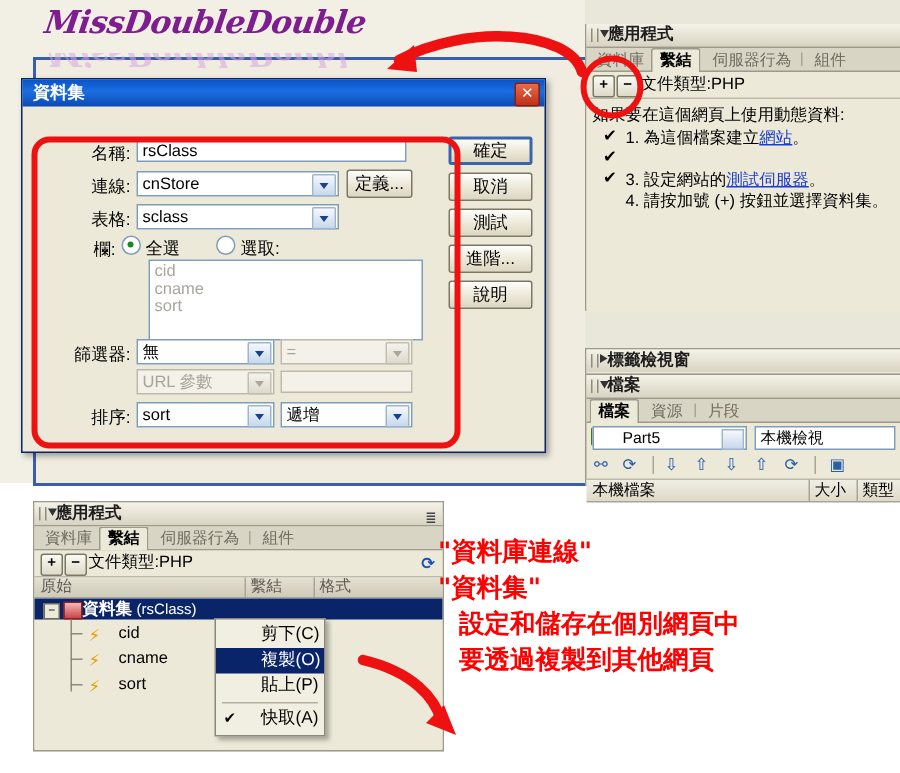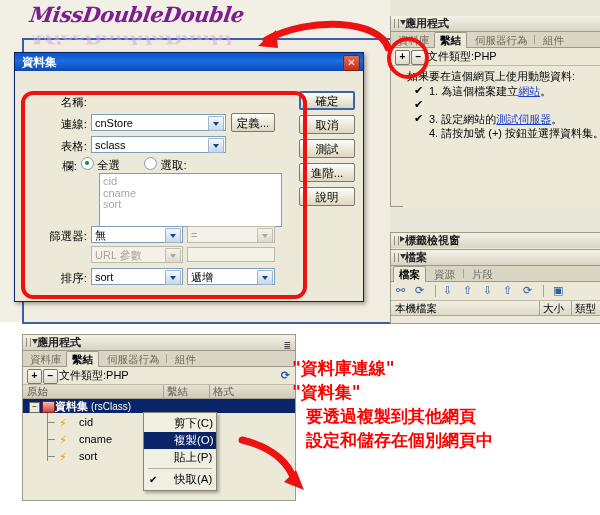--- a/index.html
+++ b/index.html
@@ -97,21 +97,21 @@
     color:#000;font-weight:bold;top:0;height:15px;line-height:15px;border-radius:2px 2px 0 0;}
   .tabsep{position:absolute;top:3px;width:1px;height:9px;background:#a8a496;}
 
   .subbar{height:17px;background:#ece9d8;border-bottom:1px solid #bdb9aa;position:relative;}
   .pmbtn{position:absolute;top:2px;width:13px;height:13px;
     background:linear-gradient(to bottom,#fbfaf5,#dedac9);border:1px solid #7b7866;
     border-radius:2px;font-size:10px;line-height:11px;text-align:center;cursor:pointer;font-weight:bold;}
   .subbar .dt{position:absolute;left:36px;top:2px;font-size:11px;line-height:13px;}
   .refresh{position:absolute;right:5px;top:2px;font-size:11px;color:#1b52b8;font-weight:bold;}
 
-  #app-body{position:relative;background:#ece9d8;height:142px;font-size:11px;margin-left:12px;}
+  #app-body{position:relative;background:#ece9d8;height:142px;font-size:11px;}
   #app-body .hint{position:absolute;left:4px;top:3px;}
   .step{position:absolute;left:10px;font-size:11px;white-space:nowrap;}
   .chk{position:absolute;left:11px;color:#000;font-size:11px;font-weight:bold;}
   .lnk{color:#1d3fd0;text-decoration:underline;}
 
   #red-circle{position:absolute;left:387px;top:37px;width:34px;height:34px;
     border:4px solid #ee1111;border-radius:50%;}
 
   
   #tag-panel{left:390px;top:232px;width:210px;height:16px;background:#ece9d8;border:1px solid #9d9a8c;}
@@ -180,20 +180,21 @@
   <div id="dlg-title">
     <span>資料集</span>
     <div id="dlg-close">✕</div>
   </div>
 
   <div id="dlg-body">
 
     <div class="fld-row" style="left:30px;top:22px;width:42px;">
       <span class="fld-label">名稱:</span>
     </div>
+    <div class="txtbox" style="left:76px;top:22px;width:180px;">rsClass</div>
 
     <div class="fld-row" style="left:30px;top:44px;width:42px;">
       <span class="fld-label">連線:</span>
     </div>
     <div class="combo" style="left:76px;top:43px;width:135px;">
       <span>cnStore</span>
       <span class="arrow"></span>
     </div>
     <div class="btn" style="left:216px;top:42px;width:44px;height:19px;line-height:18px;">定義...</div>
 
@@ -315,20 +316,28 @@
     <span>檔案</span>
   </div>
 
   <div class="tabbar">
     <div class="tab active" style="left:2px;">檔案</div>
     <div class="tab" style="left:38px;">資源</div>
     <div class="tabsep" style="left:72px;"></div>
     <div class="tab" style="left:76px;">片段</div>
   </div>
 
+  <div id="folder-row">
+    <span class="folder-ic"></span>
+    <div class="folder-combo">
+      <span>Part5</span>
+      <span class="arrow" style="position:absolute;right:1px;top:1px;width:13px;height:12px;background:linear-gradient(to bottom,#f6f8fb,#c7d8ec);border:1px solid #9cb6d2;"></span>
+    </div>
+    <div class="view-combo">本機檢視</div>
+  </div>
 
   <div id="file-toolbar">
     <span style="left:5px;">⚯</span>
     <span style="left:24px;">⟳</span>
     <span style="left:44px;width:1px;height:12px;background:#a9a596;top:3px;"></span>
     <span style="left:52px;">⇩</span>
     <span style="left:72px;">⇧</span>
     <span style="left:92px;">⇩</span>
     <span style="left:112px;">⇧</span>
     <span style="left:132px;">⟳</span>
@@ -410,22 +419,22 @@
   <div class="sep"></div>
   <div class="mi">
     <span class="tick">✔</span>
     <span>快取(A)</span>
   </div>
 </div>
 
 <div class="abs" id="annot">
   <div>"資料庫連線"</div>
   <div>"資料集"</div>
+  <div style="padding-left:14px;">設定和儲存在個別網頁中</div>
   <div style="padding-left:14px;">要透過複製到其他網頁</div>
-  <div style="padding-left:14px;">設定和儲存在個別網頁中</div>
 </div>
 
 <svg class="arrow" style="left:250px;top:14px;width:180px;height:60px;">
   <path d="M138 34 C 130 6, 60 2, 16 26" stroke="#ee1111" stroke-width="7" fill="none" stroke-linecap="round"></path>
   <path d="M8 32 L 26 16 L 28 34 Z" fill="#ee1111"></path>
 </svg>
 
 <svg class="arrow" style="left:236px;top:434px;width:70px;height:60px;">
   <path d="M6 6 C 40 14, 54 32, 58 46" stroke="#ee1111" stroke-width="7" fill="none" stroke-linecap="round"></path>
   <path d="M68 56 L 48 48 L 60 36 Z" fill="#ee1111"></path>

